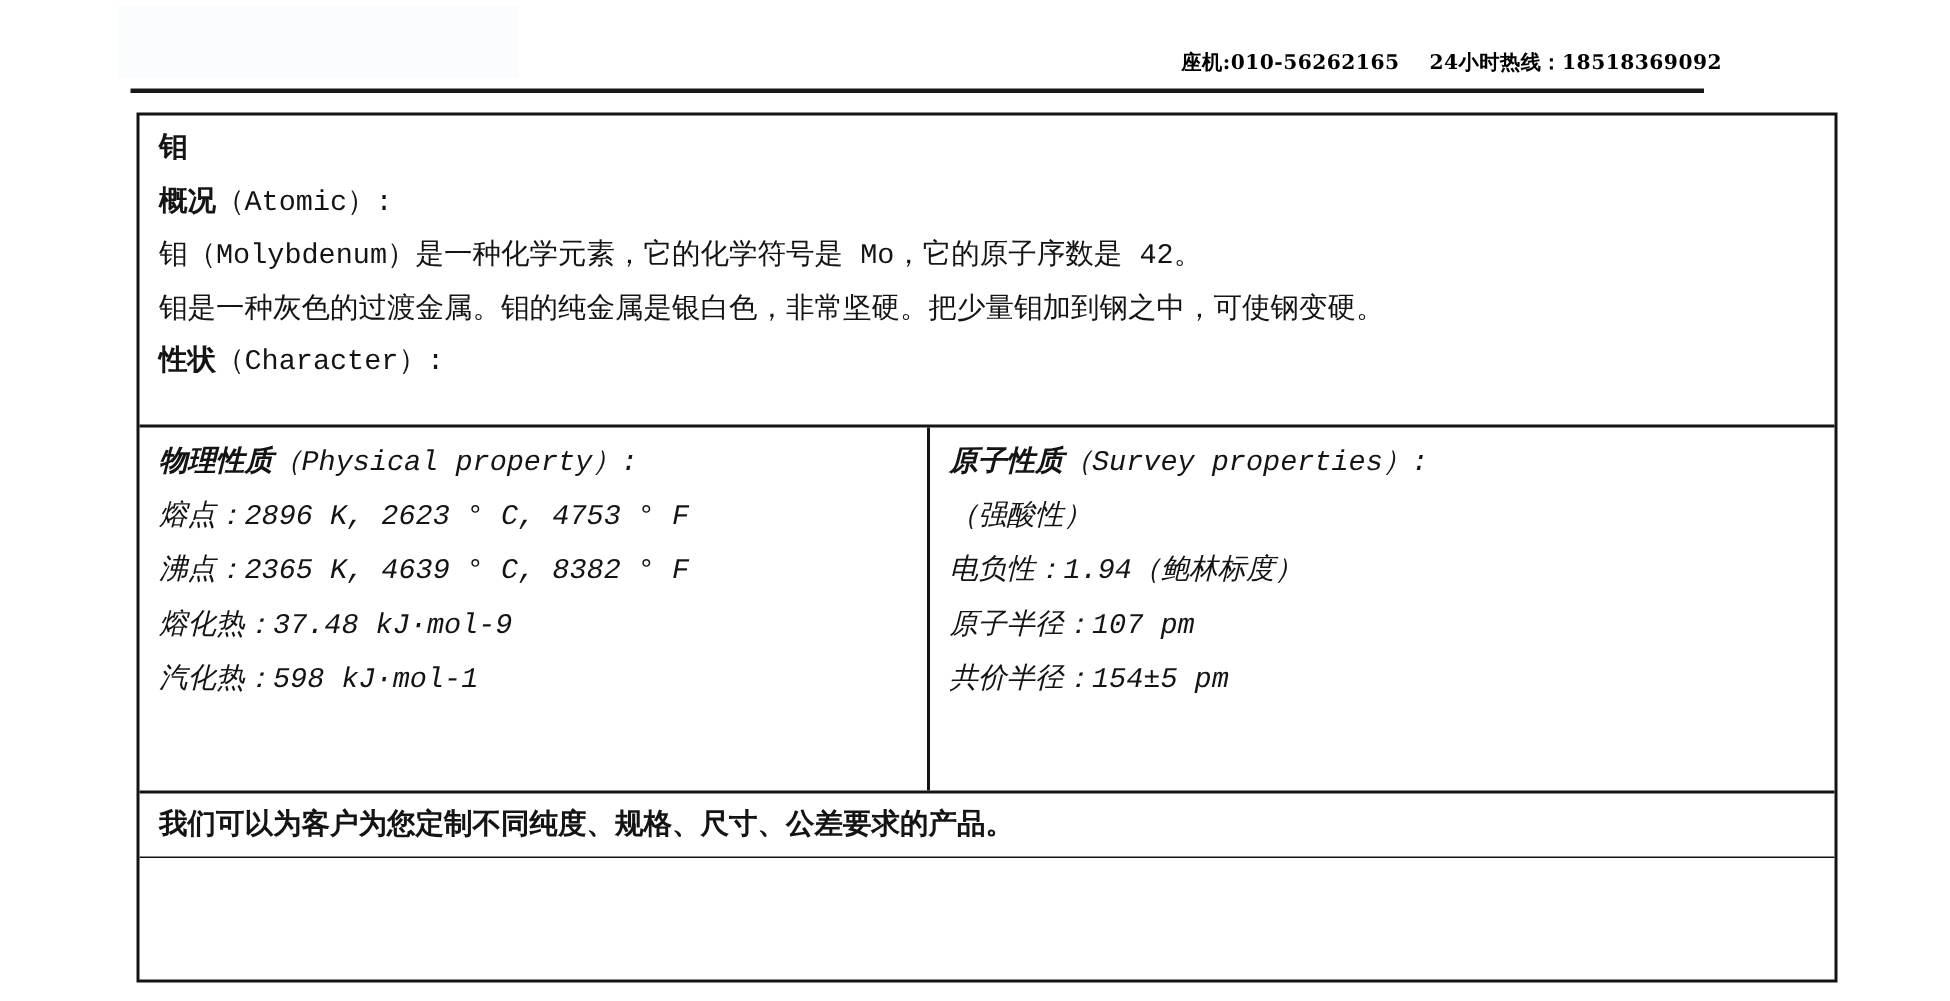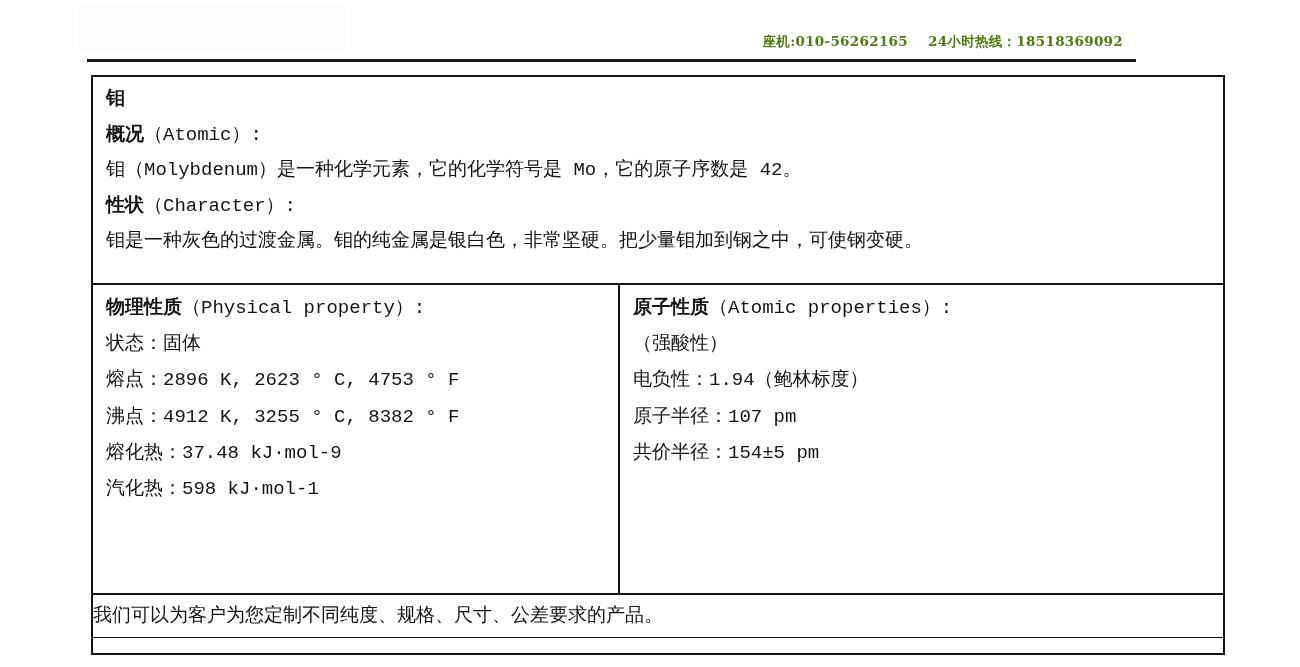--- a/index.html
+++ b/index.html
@@ -18,26 +18,26 @@
   
   .logo-placeholder {
     position: absolute;
     left: 78px; top: 4px;
     width: 268px; height: 48px;
     background: #fbfcfd;
   }
   .header-contact {
     position: absolute;
     top: 33px;
-    right: 177px;
+    right: 152px;
     font-family: "DejaVu Serif", "Liberation Serif", serif;
     font-weight: bold;
     font-size: 13.5px;
     letter-spacing: 0.3px;
-    color: #4d7c0f;
+    color: #000000;
     white-space: nowrap;
   }
   .header-contact .hotline { margin-left: 20px; }
   .header-rule {
     position: absolute;
     left: 87px; top: 59px;
     width: 1049px; height: 3px;
     background: #17181a;
   }
   
@@ -54,44 +54,46 @@
   .section-intro {
     box-sizing: border-box;
     height: 206px;
     padding: 5px 13px 0 13px;
     overflow: hidden;
   }
   .zh-bold { font-weight: bold; }
   .section-columns {
     box-sizing: border-box;
     display: flex;
-    height: 310px;
+    height: 244px;
     border-top: 2px solid #141414;
     line-height: 36.2px;
+    font-style: italic;
   }
   .col-left {
     box-sizing: border-box;
     width: 527px;
     border-right: 2px solid #141414;
     padding: 5px 13px 0 13px;
     overflow: hidden;
   }
   .col-right {
     box-sizing: border-box;
     flex: 1;
     padding: 5px 13px 0 13px;
     overflow: hidden;
   }
   .section-footer {
     box-sizing: border-box;
     height: 44px;
     border-top: 2px solid #141414;
-    padding: 0 0;
+    padding: 0 13px;
     line-height: 43px;
     overflow: hidden;
+    font-weight: bold;
   }
   .bottom-strip {
     box-sizing: border-box;
     height: 7px;
     border-top: 1.5px solid #141414;
   }
   .prop-row, .intro-line { white-space: nowrap; }
 </style>
 </head>
 <body>
@@ -102,35 +104,34 @@
   <span>座机:010-56262165</span><span class="hotline">24小时热线：18518369092</span>
 </div>
 <div class="header-rule"></div>
 
 <div class="doc-table">
 
   <div class="section-intro">
     <div class="intro-line zh-bold">钼</div>
     <div class="intro-line"><span class="zh-bold">概况</span><span>（Atomic）:</span></div>
     <div class="intro-line">钼（Molybdenum）是一种化学元素，它的化学符号是 Mo，它的原子序数是 42。</div>
+    <div class="intro-line">钼是一种灰色的过渡金属。钼的纯金属是银白色，非常坚硬。把少量钼加到钢之中，可使钢变硬。</div>
     <div class="intro-line"><span class="zh-bold">性状</span><span>（Character）:</span></div>
-    <div class="intro-line">钼是一种灰色的过渡金属。钼的纯金属是银白色，非常坚硬。把少量钼加到钢之中，可使钢变硬。</div>
   </div>
 
   <div class="section-columns">
     <div class="col-left">
       <div class="prop-row"><span class="zh-bold">物理性质</span><span>（Physical property）:</span></div>
-      <div class="prop-row">状态：固体</div>
       <div class="prop-row">熔点：2896 K, 2623 ° C, 4753 ° F</div>
-      <div class="prop-row">沸点：4912 K, 3255 ° C, 8382 ° F</div>
+      <div class="prop-row">沸点：2365 K, 4639 ° C, 8382 ° F</div>
       <div class="prop-row">熔化热：37.48 kJ·mol-9</div>
       <div class="prop-row">汽化热：598 kJ·mol-1</div>
     </div>
     <div class="col-right">
-      <div class="prop-row"><span class="zh-bold">原子性质</span><span>（Atomic properties）:</span></div>
+      <div class="prop-row"><span class="zh-bold">原子性质</span><span>（Survey properties）:</span></div>
       <div class="prop-row">（强酸性）</div>
       <div class="prop-row">电负性：1.94（鲍林标度）</div>
       <div class="prop-row">原子半径：107 pm</div>
       <div class="prop-row">共价半径：154±5 pm</div>
     </div>
   </div>
 
   <div class="section-footer">
     <span>我们可以为客户为您定制不同纯度、规格、尺寸、公差要求的产品。</span>
   </div>

